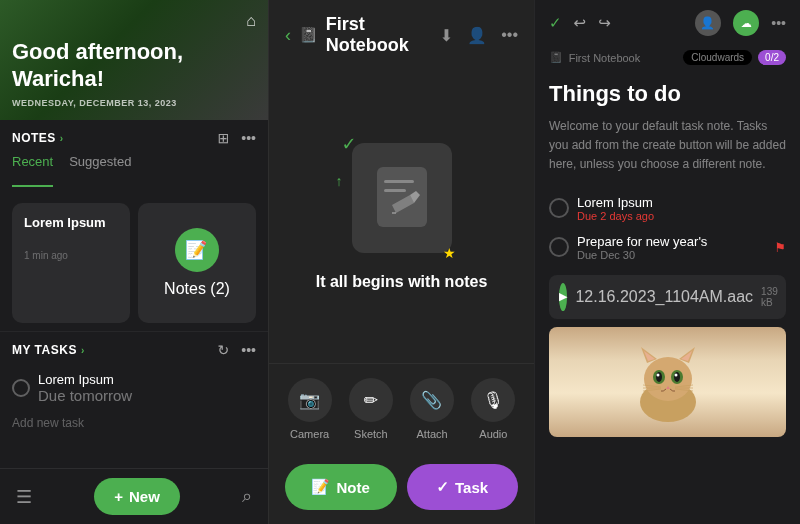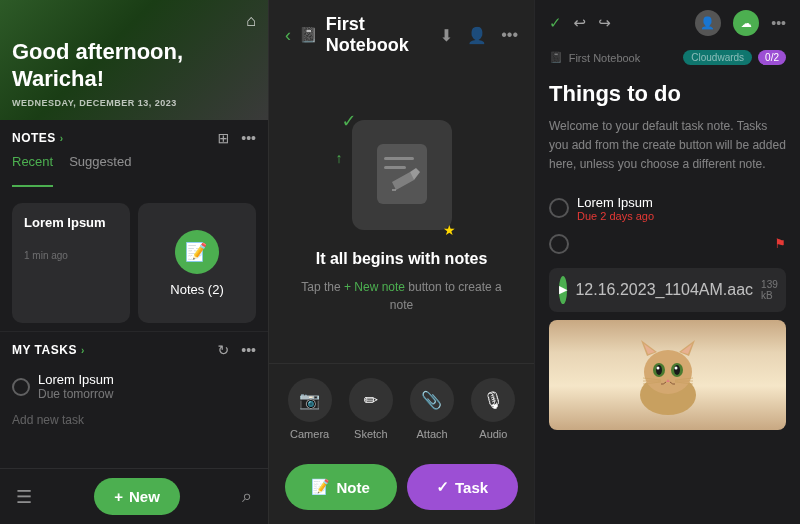--- a/index.html
+++ b/index.html
@@ -165,21 +165,21 @@
       border-radius: 50%;
       display: flex;
       align-items: center;
       justify-content: center;
       color: white;
       font-size: 18px;
     }
 
     .note-card-label {
       color: white;
-      font-size: 13px;
+      font-size: 16px;
       font-weight: 500;
     }
 
     .tasks-section {
       padding: 10px 12px 6px;
       margin-top: 8px;
       border-top: 1px solid rgba(255,255,255,0.05);
     }
 
     .task-item {
@@ -198,21 +198,22 @@
     }
 
     .task-title {
       color: white;
       font-size: 13px;
       font-weight: 500;
     }
 
     .task-due {
       color: rgba(255,255,255,0.4);
-      font-size: 12px;
+      font-size: 15px;
+      text-align: center;
     }
 
     .add-task {
       color: rgba(255,255,255,0.3);
       font-size: 12px;
       padding: 6px 0;
     }
 
     .panel1-footer {
       position: absolute;
@@ -496,21 +497,21 @@
       color: rgba(255,255,255,0.4);
       font-size: 11px;
     }
 
     .breadcrumb-text {
       color: rgba(255,255,255,0.4);
       font-size: 11px;
     }
 
     .cloudwards-badge {
-      background: #0f766e;
+      background: #000000;
       color: rgba(255,255,255,0.5);
       font-size: 10px;
       padding: 2px 8px;
       border-radius: 10px;
       margin-left: auto;
     }
 
     .progress-badge {
       background: #9c4fd4;
       color: white;
@@ -724,23 +725,20 @@
           <rect x="12" y="15" width="30" height="3" rx="1.5" fill="rgba(255,255,255,0.3)"></rect>
           <rect x="12" y="24" width="22" height="3" rx="1.5" fill="rgba(255,255,255,0.3)"></rect>
           <path d="M20 40 L38 30 L42 38 L24 48 Z" fill="rgba(255,255,255,0.25)"></path>
           <path d="M38 30 L44 26 L48 30 L42 38 Z" fill="rgba(255,255,255,0.4)"></path>
           <line x1="20" y1="48" x2="24" y2="48" stroke="rgba(255,255,255,0.3)" stroke-width="2"></line>
         </svg>
       </div>
       <span class="star-mark">★</span>
     </div>
     <div class="empty-title">It all begins with notes</div>
-    <div class="empty-subtitle">
-      Tap the <span style="color:#4CAF50;">+ New note</span> button to create a note
-    </div>
   </div>
 
   <div class="panel2-action-bar">
     <div class="action-item">
       <div class="action-circle">📷</div>
       <span class="action-label">Camera</span>
     </div>
     <div class="action-item">
       <div class="action-circle">✏</div>
       <span class="action-label">Sketch</span>
@@ -795,20 +793,24 @@
     <div class="task-list-item">
       <div class="task-circle-p3"></div>
       <div>
         <div class="task-name">Lorem Ipsum</div>
         <div class="task-due-red">Due 2 days ago</div>
       </div>
     </div>
 
     <div class="task-list-item">
       <div class="task-circle-p3"></div>
+      <div style="flex:1;">
+        <div class="task-name">Prepare for new year's</div>
+        <div class="task-due-gray">Due Dec 30</div>
+      </div>
       <span class="task-flag">⚑</span>
     </div>
 
     <div class="audio-file-row">
       <div class="audio-play-btn">▶</div>
       <span class="audio-filename">12.16.2023_1104AM.aac</span>
       <span class="audio-size">139 kB</span>
     </div>
 
     <div class="cat-image">

